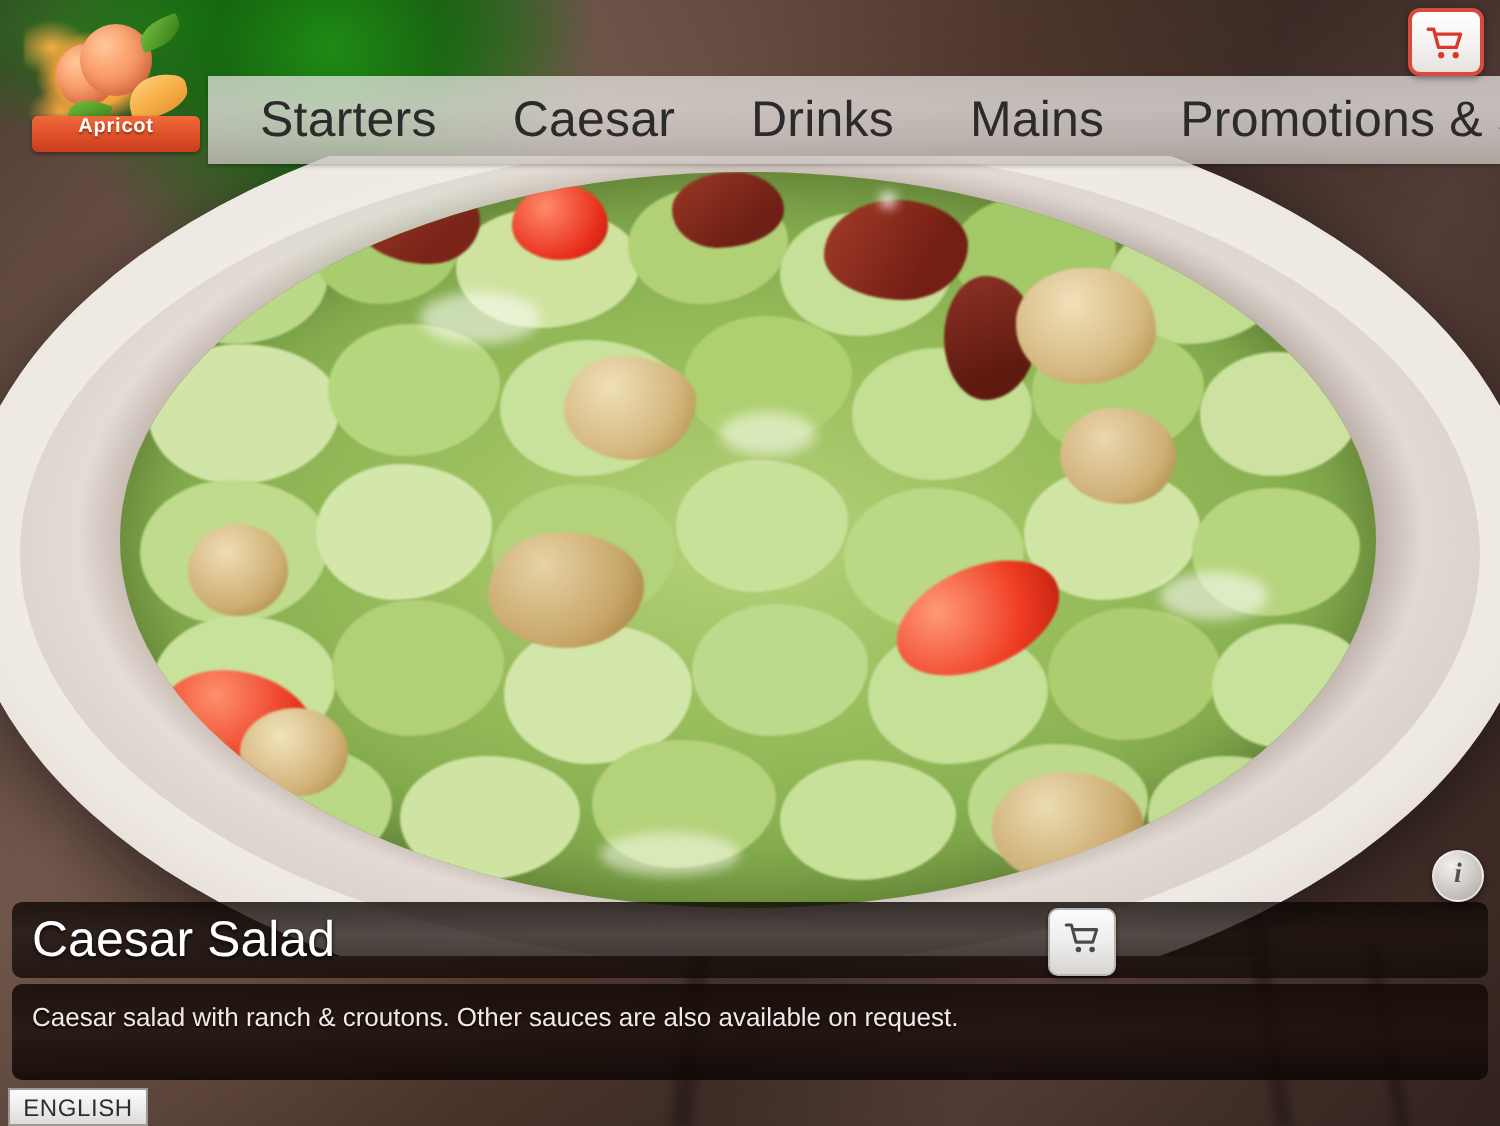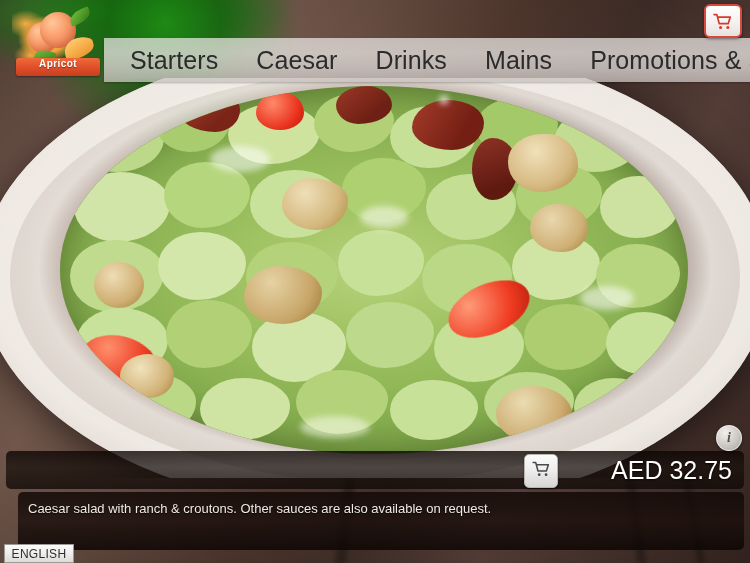--- a/index.html
+++ b/index.html
@@ -284,24 +284,24 @@
     position: absolute;
     right: 12px;
     font-size: 25px;
     color: #ffffff;
     text-shadow: 0 1px 2px rgba(0,0,0,0.8);
   }
 
   
   .desc-panel {
     position: absolute;
-    left: 18px;
+    left: 6px;
     right: 6px;
     top: 492px;
-    height: 58px;
+    height: 48px;
     border-radius: 5px;
     background: linear-gradient(to bottom,
        rgba(18,9,6,0.86) 0%,
        rgba(26,14,10,0.80) 50%,
        rgba(14,7,5,0.88) 100%);
     z-index: 7;
     overflow: hidden;
   }
   .desc-text {
     position: absolute;
@@ -437,30 +437,30 @@
         <path d="M1 2 h3.4 l3 11.2 h11 l2.6 -8.2 H6"></path>
         <circle cx="9" cy="18" r="1.9" fill="#d8392c" stroke="none"></circle>
         <circle cx="18" cy="18" r="1.9" fill="#d8392c" stroke="none"></circle>
       </svg>
     </span>
   </div>
 
   <div class="info-btn">i</div>
 
   <div class="title-bar">
+    <div class="dish-title">Caesar Salad</div>
     <div class="cart-inline">
       <span>
         <svg width="19" height="16" viewBox="0 0 24 21" fill="none" stroke="#4a4a4a" stroke-width="2" stroke-linecap="round" stroke-linejoin="round">
           <path d="M1 2 h3.4 l3 11.2 h11 l2.6 -8.2 H6"></path>
           <circle cx="9" cy="18" r="1.8" fill="#4a4a4a" stroke="none"></circle>
           <circle cx="18" cy="18" r="1.8" fill="#4a4a4a" stroke="none"></circle>
         </svg>
       </span>
     </div>
-    <div class="price">AED 32.75</div>
   </div>
 
   <div class="desc-panel">
     <div class="desc-text">Caesar salad with ranch &amp; croutons. Other sauces are also available on request.</div>
   </div>
 
   <div class="lang-btn">
     <span>ENGLISH</span>
   </div>
 

